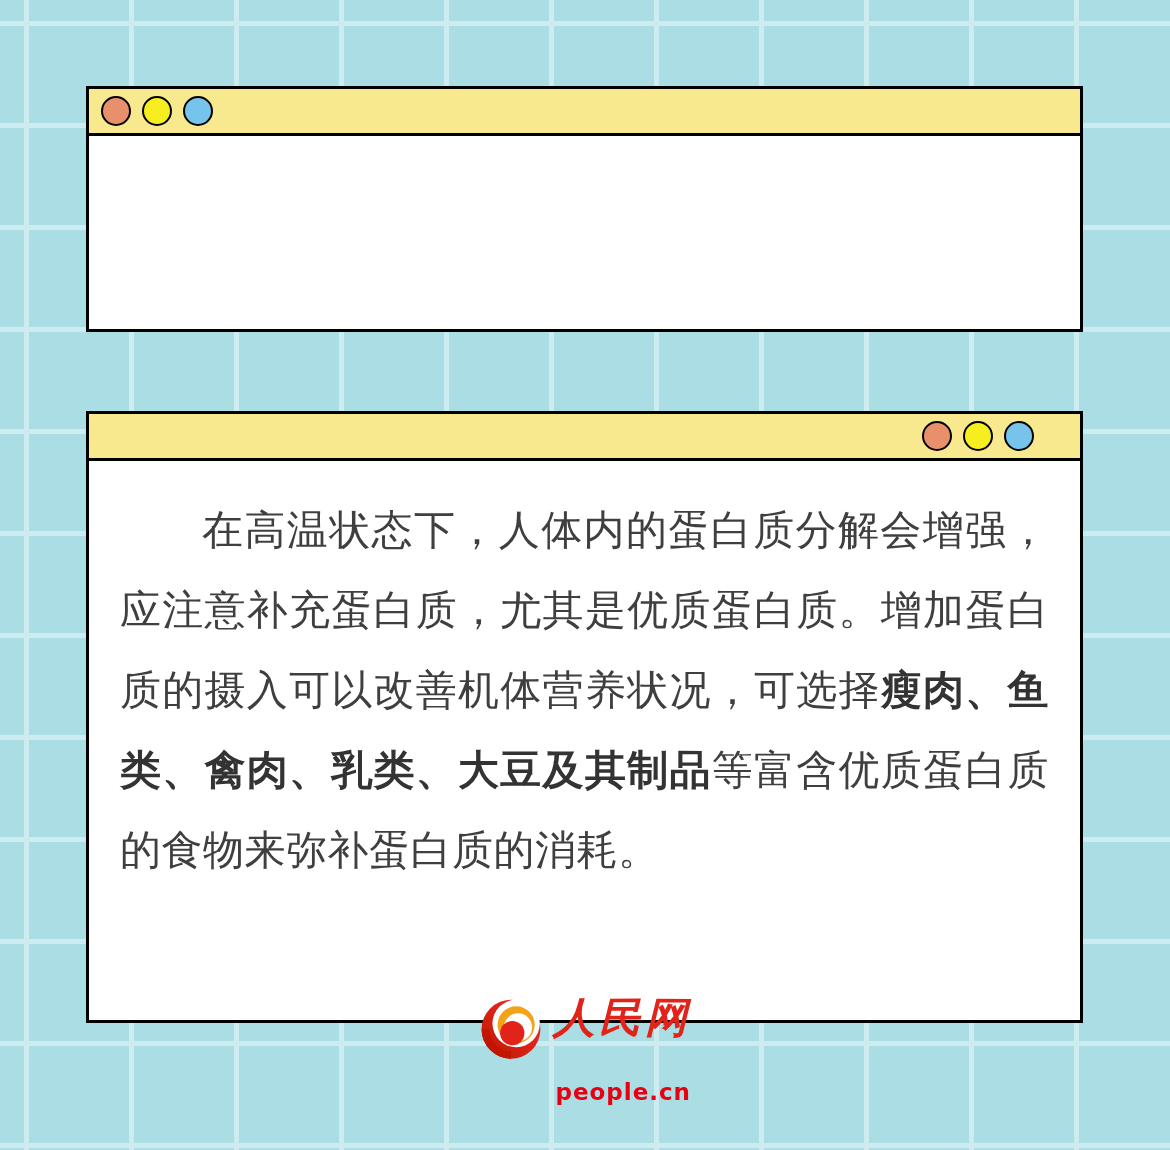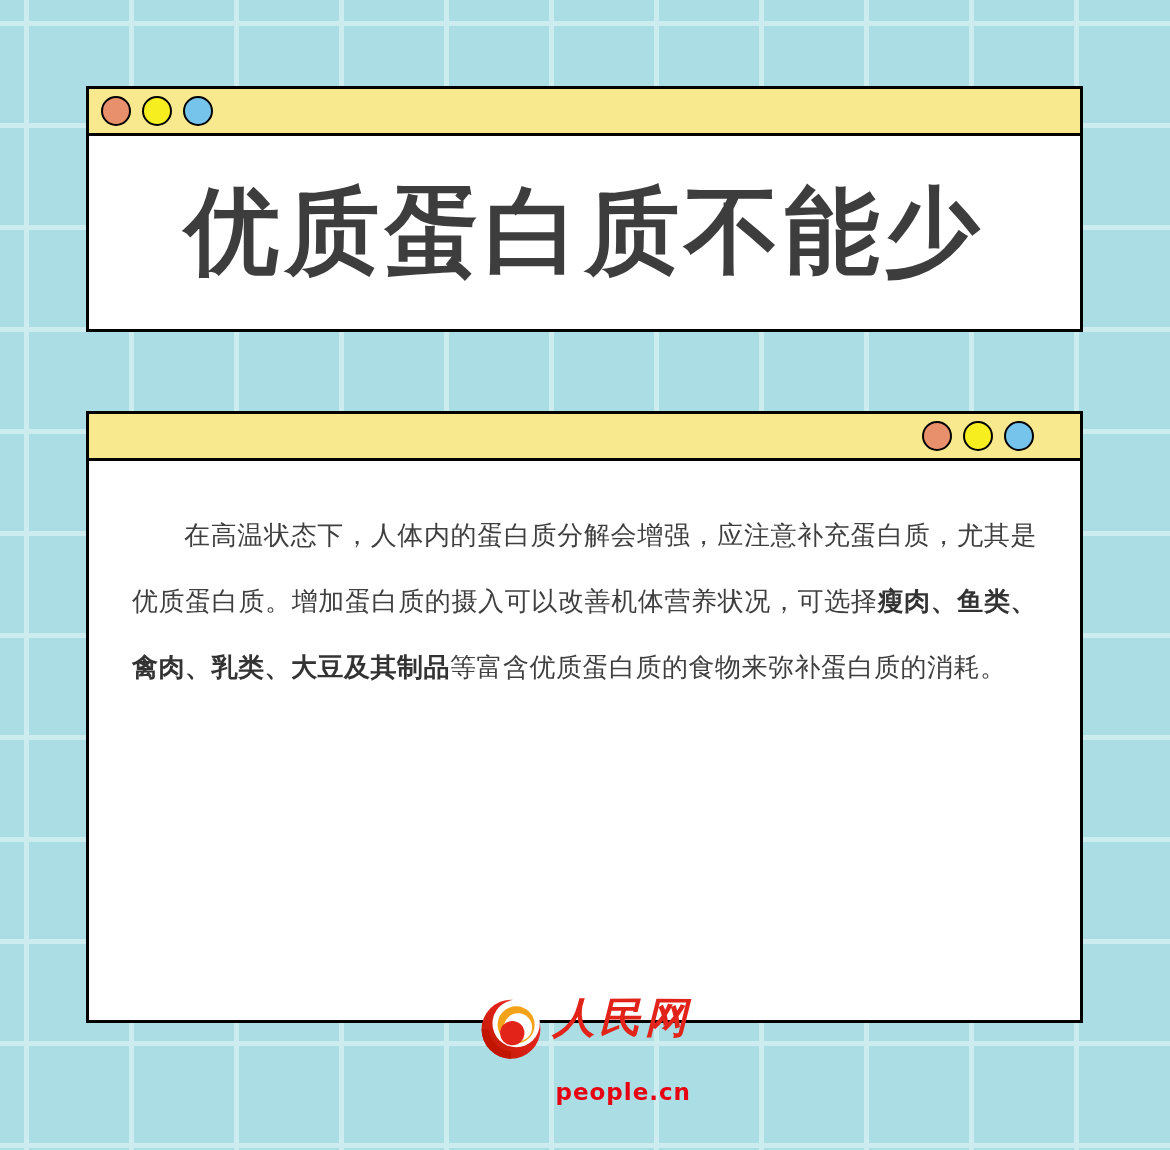--- a/index.html
+++ b/index.html
@@ -67,23 +67,23 @@
     font-size: 95px;
     letter-spacing: 5px;
     color: #3d3d3d;
     white-space: nowrap;
   }
 
   .text-body {
     padding: 25px 27px 0 27px;
   }
   .text-body p {
-    margin: 16px;
-    font-size: 26px;
-    line-height: 66px;
+    margin: 4px;
+    font-size: 41px;
+    line-height: 80px;
     color: #3f3f3f;
     text-indent: 2em;
     text-align: justify;
     letter-spacing: 0.5px;
   }
   .text-body strong {
     font-weight: 700;
     color: #333333;
   }
 
@@ -125,23 +125,20 @@
 <body>
 
 <div>
 
   <section class="card card-title-window">
     <div class="card-header">
       <span class="dot" style="background-color: rgb(232, 144, 108);"></span>
       <span class="dot" style="background-color: rgb(247, 238, 31);"></span>
       <span class="dot" style="background-color: rgb(118, 195, 235);"></span>
     </div>
-    <div class="title-body">
-      <h1 class="main-title">优质蛋白质不能少</h1>
-    </div>
   </section>
 
   <section class="card card-text-window">
     <div class="card-header dots-right">
       <span class="dot" style="background-color: rgb(232, 144, 108);"></span>
       <span class="dot" style="background-color: rgb(247, 238, 31);"></span>
       <span class="dot" style="background-color: rgb(118, 195, 235);"></span>
     </div>
     <div class="text-body">
       <p>

